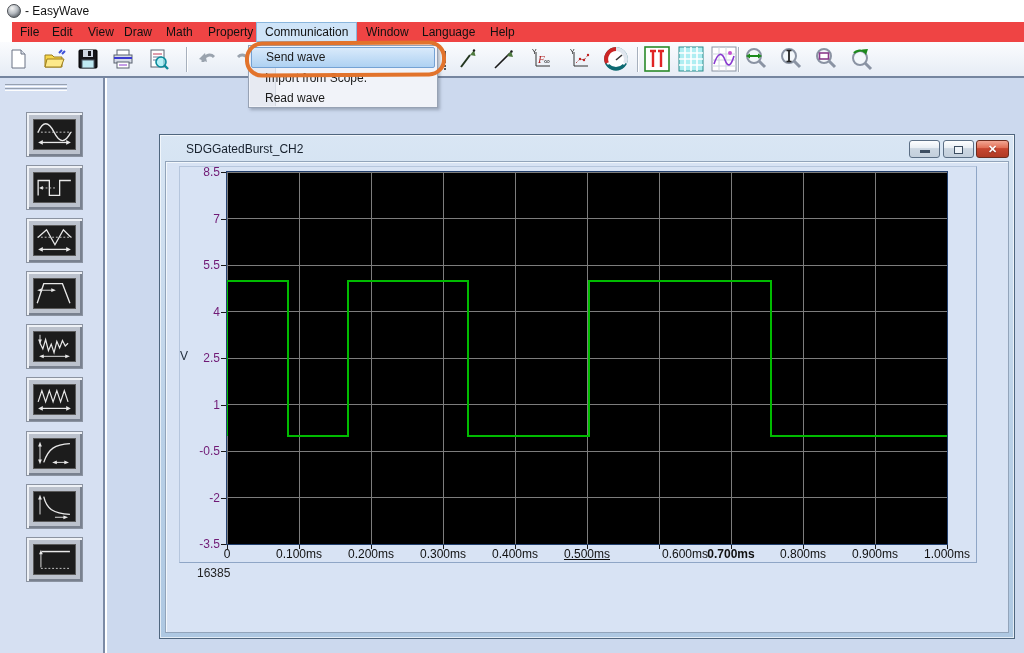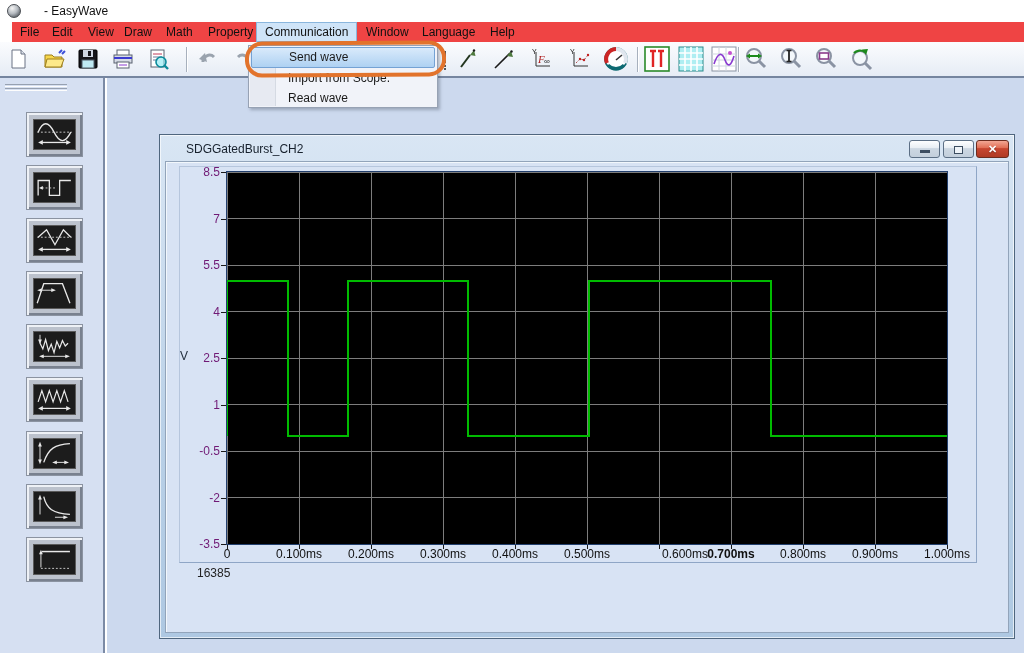--- a/index.html
+++ b/index.html
@@ -3,21 +3,21 @@
 <meta charset="utf-8">
 <style>
   *{margin:0;padding:0;box-sizing:border-box}
   html,body{width:1024px;height:653px}
   body{font-family:"Liberation Sans",sans-serif;font-size:12px;color:#000;background:#fff}
   #canvas{position:relative;width:1024px;height:653px;overflow:hidden;background:#fff}
 
   
   .titlebar{position:absolute;left:0;top:0;width:100%;height:22px;background:#fff;display:flex;align-items:center;padding-left:7px;z-index:3}
   .globe{width:14px;height:14px;border-radius:50%;background:radial-gradient(circle at 35% 28%,#f4f4f4,#b7bcc2 45%,#60666d 80%,#393d42);border:1px solid #4a4e53}
-  .title-text{margin-left:23px;color:#111}
+  .title-text{margin-left:4px;color:#111}
 
   
   .menubar{position:absolute;left:12px;top:22px;width:100%;height:20px;background:#ef4444;z-index:3}
   .menu-item{position:absolute;top:0;height:20px;line-height:20px;padding:0 8px;color:#111;white-space:nowrap}
   .menu-item:nth-of-type(1){left:0}
   .menu-item:nth-of-type(2){left:32px}
   .menu-item:nth-of-type(3){left:68px}
   .menu-item:nth-of-type(4){left:104px}
   .menu-item:nth-of-type(5){left:146px}
   .menu-item:nth-of-type(6){left:188px}
@@ -63,21 +63,21 @@
   .ytick{position:absolute;left:166px;width:54px;text-align:right;font-size:12px;color:#701a75;line-height:14px}
   .xtick{position:absolute;top:548px;width:70px;text-align:center;font-size:12px;color:#101010;line-height:13px}
   .ytickmark{position:absolute;left:221px;width:5px;height:1px;background:#1a1a1a}
   .xtickmark{position:absolute;top:545px;width:1px;height:4px;background:#1a1a1a}
   #ylabel-v{position:absolute;left:180px;top:349px;width:14px;color:#24303e;z-index:12}
   #sample-count{position:absolute;left:197px;top:566px;color:#222;z-index:12}
 
   
   .dropdown{position:absolute;left:248px;top:45px;width:190px;height:63px;background:#f1f3f9;border:1px solid #97a2b4;box-shadow:2px 2px 3px rgba(60,70,90,.35);z-index:40;padding:1px 2px}
   .dd-gutter{position:absolute;left:1px;top:1px;width:26px;bottom:1px;background:#e7eaf2;border-right:1px solid #d5dae3}
-  .dd-item{position:relative;height:20px;line-height:20px;padding-left:37px;color:#1a1a1a;white-space:nowrap}
+  .dd-item{position:relative;height:20px;line-height:20px;padding-left:14px;color:#1a1a1a;white-space:nowrap}
   .dd-item.highlight{background:linear-gradient(#d9eafb,#aed1f2);border:1px solid #74a2d4;border-radius:2px;height:21px;line-height:19px}
   .annotation{position:absolute;left:245px;top:41px;width:201px;height:36px;border:4px solid #e2732c;border-radius:17px;z-index:45;pointer-events:none;transform:rotate(-.4deg)}
 </style>
 </head>
 <body>
 
 <div id="canvas">
 
   <div class="titlebar">
     <div class="globe"></div>
@@ -429,21 +429,21 @@
       <div class="xtick" style="left: 192px;">0</div>
       <div class="xtickmark" style="left: 227px;"></div>
       <div class="xtick" style="left: 264px;">0.100ms</div>
       <div class="xtickmark" style="left: 299px;"></div>
       <div class="xtick" style="left: 336px;">0.200ms</div>
       <div class="xtickmark" style="left: 371px;"></div>
       <div class="xtick" style="left: 408px;">0.300ms</div>
       <div class="xtickmark" style="left: 443px;"></div>
       <div class="xtick" style="left: 480px;">0.400ms</div>
       <div class="xtickmark" style="left: 515px;"></div>
-      <div class="xtick" style="left: 552px;">0.500ms</div>
+      <div class="xtick" style="left: 552px; text-decoration: underline;">0.500ms</div>
       <div class="xtickmark" style="left: 587px;"></div>
       <div class="xtick" style="left: 650px;">0.600ms</div>
       <div class="xtickmark" style="left: 659px;"></div>
       <div class="xtick" style="left: 696px; font-weight: bold;">0.700ms</div>
       <div class="xtickmark" style="left: 731px;"></div>
       <div class="xtick" style="left: 768px;">0.800ms</div>
       <div class="xtickmark" style="left: 803px;"></div>
       <div class="xtick" style="left: 840px;">0.900ms</div>
       <div class="xtickmark" style="left: 875px;"></div>
       <div class="xtick" style="left: 912px;">1.000ms</div>

